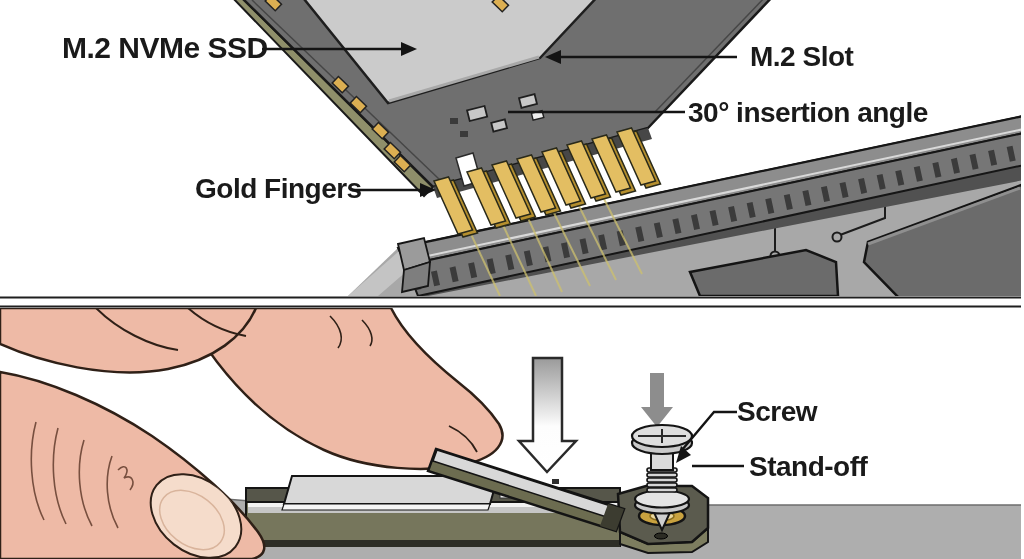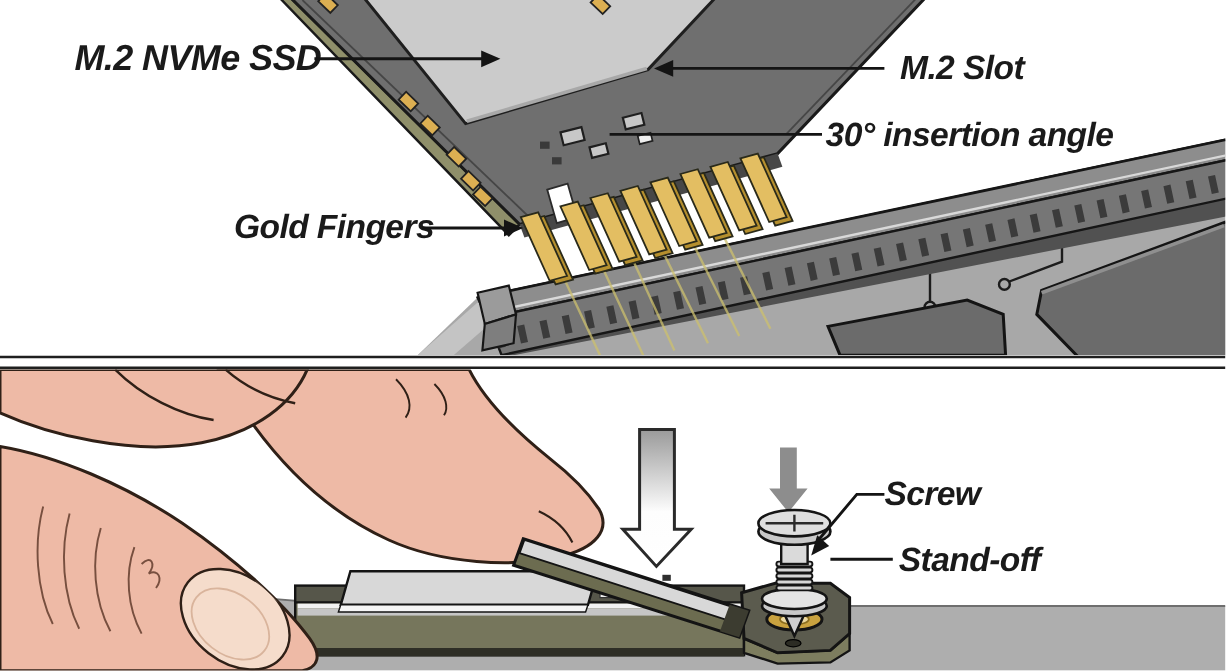--- a/index.html
+++ b/index.html
@@ -1,16 +1,16 @@
 <!DOCTYPE html>
 <html><head>
 <meta charset="utf-8">
 <style>
   html,body{margin:0;padding:0;background:#fff;}
-  .stage{position:relative;width:1021px;height:559px;overflow:hidden;background:#ffffff;font-style:italic;}
+  .stage{position:relative;width:1021px;height:559px;overflow:hidden;background:#ffffff;}
   svg text{
     font-family:"Liberation Sans", sans-serif;
     font-weight:700;
     fill:#1a1a1a;
     letter-spacing:-0.5px;
   }
   .lbl{font-size:28px;}
   .lbl-big{font-size:30px;}
 </style>
 </head>

